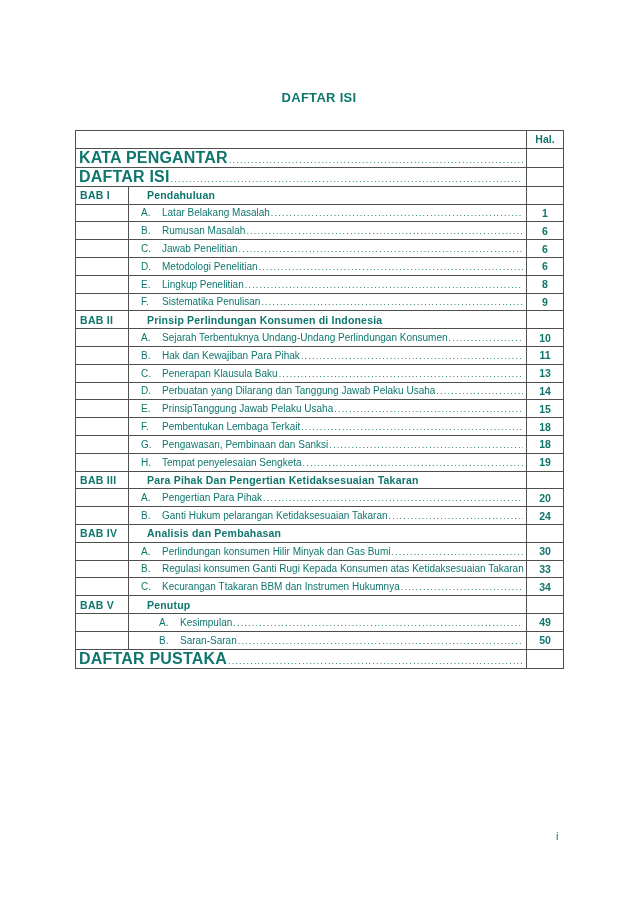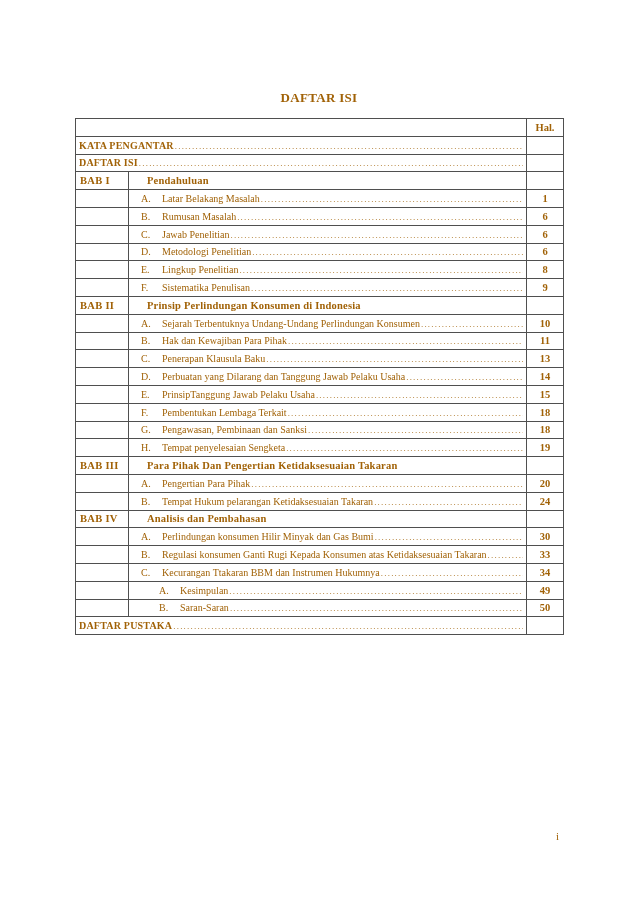--- a/index.html
+++ b/index.html
@@ -5,59 +5,59 @@
   html, body {
     margin: 0;
     padding: 0;
     background: #ffffff;
   }
   .page {
     position: relative;
     width: 638px;
     height: 903px;
     background: #ffffff;
-    font-family: Liberation Serif, serif;
-    color: #a16207;
+    font-family: Liberation Sans, sans-serif;
+    color: #0f766e;
     overflow: hidden;
   }
   .doc-title {
     position: absolute;
     top: 90px;
     left: 0;
     width: 100%;
     text-align: center;
     font-size: 13px;
     font-weight: bold;
     letter-spacing: 0.3px;
     margin: 0;
   }
   table.toc {
     position: absolute;
     left: 75px;
-    top: 118px;
+    top: 130px;
     width: 488px;
     border-collapse: collapse;
     table-layout: fixed;
   }
   table.toc td {
     border: 1px solid #4f4f4f;
     padding: 0;
     height: 16.8px;
     vertical-align: middle;
     overflow: hidden;
   }
   .cellflex {
     display: flex;
     align-items: baseline;
     overflow: hidden;
     padding: 0 3px;
   }
   .section-label {
     font-weight: bold;
-    font-size: 10px;
+    font-size: 16px;
     white-space: nowrap;
     letter-spacing: 0.2px;
     text-align: center;
   }
   .bab-cell {
     font-weight: bold;
     font-size: 10.5px;
     padding: 0 4px !important;
     letter-spacing: 0.3px;
     margin-top: 20px;
@@ -321,21 +321,21 @@
               <span class="leader"></span>
             </div>
           </td>
           <td class="page-cell">20</td>
         </tr>
         <tr>
           <td></td>
           <td>
             <div class="cellflex item-flex">
               <span class="letter">B.</span>
-              <span class="itext">Tempat Hukum pelarangan Ketidaksesuaian Takaran</span>
+              <span class="itext">Ganti Hukum pelarangan Ketidaksesuaian Takaran</span>
               <span class="leader"></span>
             </div>
           </td>
           <td class="page-cell">24</td>
         </tr>
         <tr>
           <td class="bab-cell">BAB IV</td>
           <td class="title-cell">Analisis dan Pembahasan</td>
           <td class="page-cell"></td>
         </tr>
@@ -364,20 +364,25 @@
         <tr>
           <td></td>
           <td>
             <div class="cellflex item-flex">
               <span class="letter">C.</span>
               <span class="itext">Kecurangan Ttakaran BBM dan Instrumen Hukumnya</span>
               <span class="leader"></span>
             </div>
           </td>
           <td class="page-cell">34</td>
+        </tr>
+        <tr>
+          <td class="bab-cell">BAB V</td>
+          <td class="title-cell">Penutup</td>
+          <td class="page-cell"></td>
         </tr>
         <tr>
           <td></td>
           <td>
             <div class="cellflex item-flex indent">
               <span class="letter">A.</span>
               <span class="itext">Kesimpulan</span>
               <span class="leader"></span>
             </div>
           </td>

